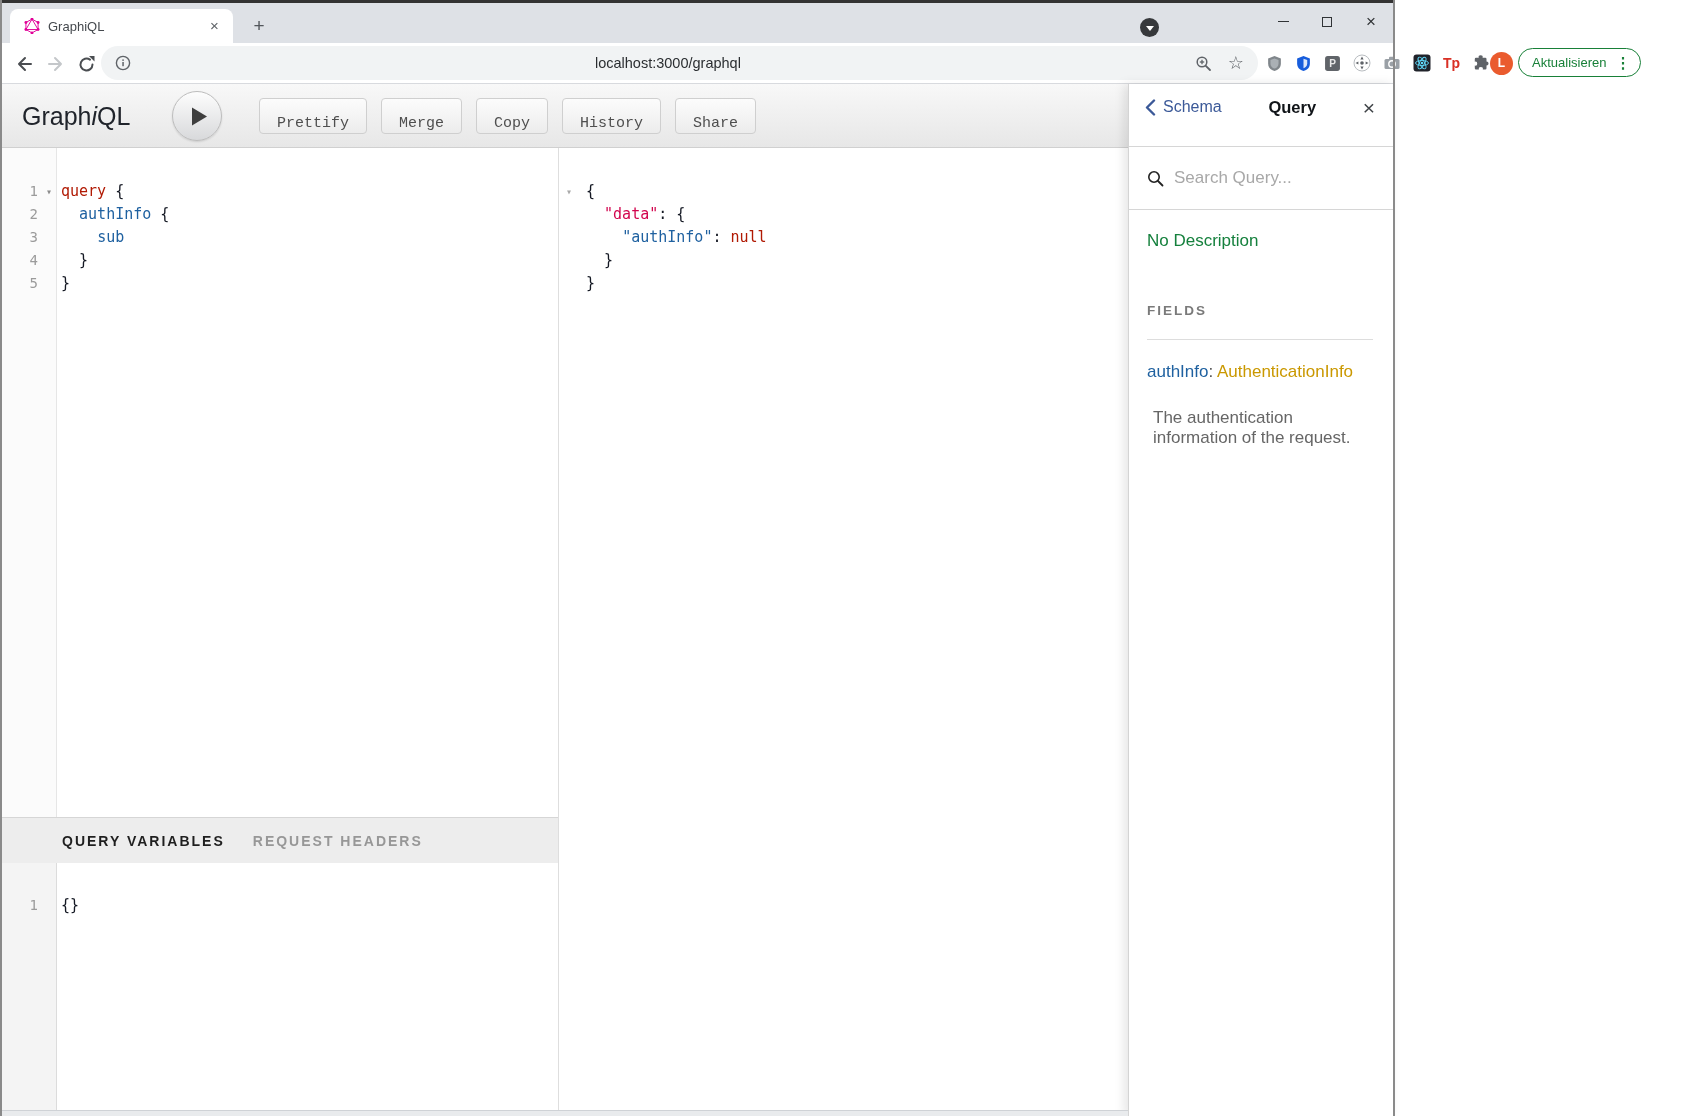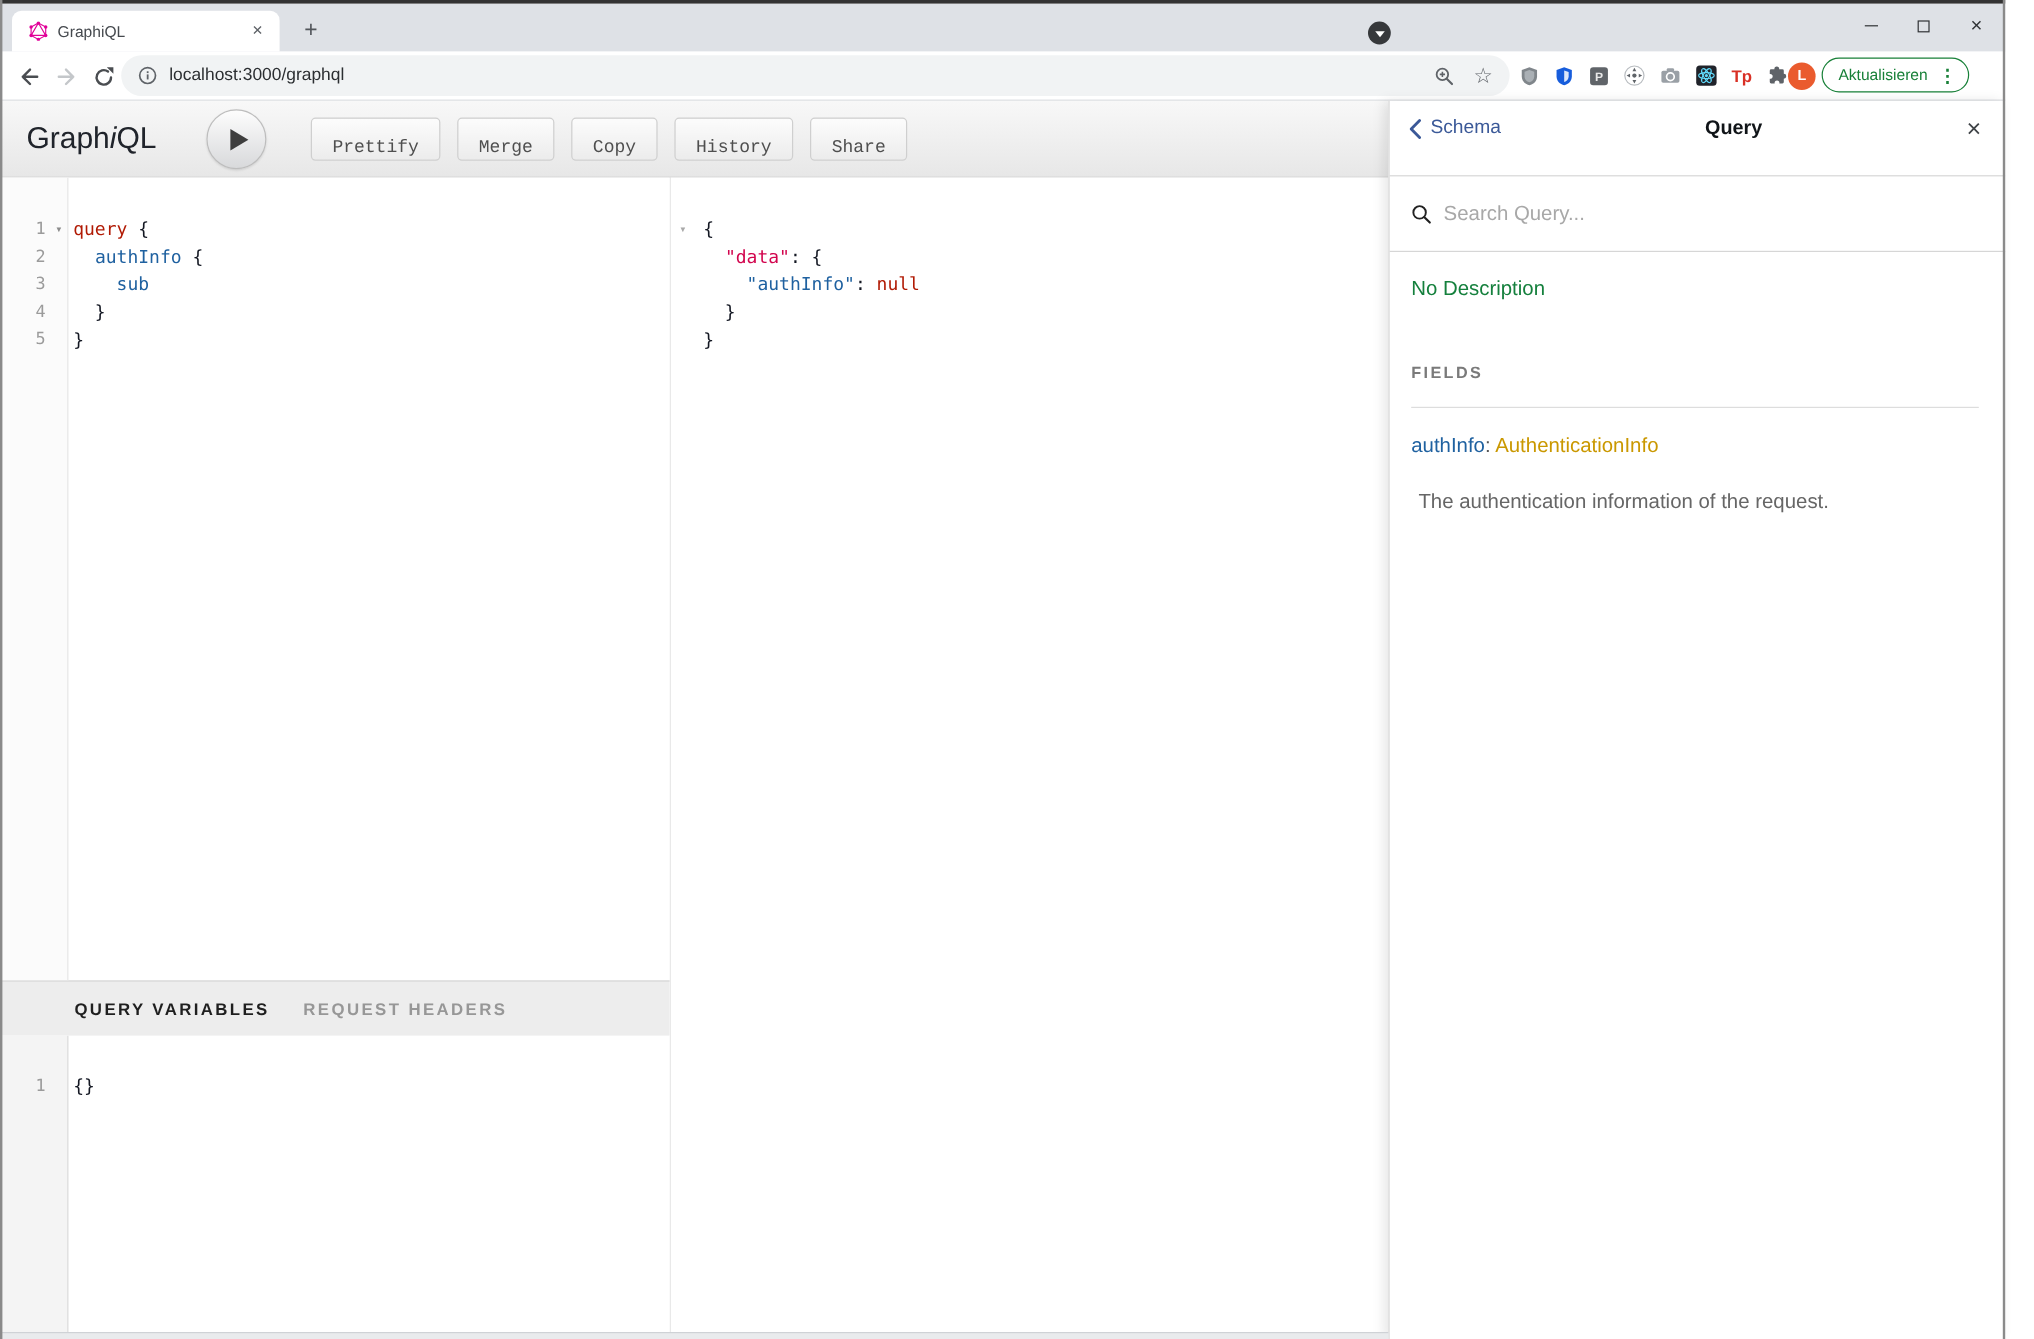--- a/index.html
+++ b/index.html
@@ -1,18 +1,18 @@
 <!DOCTYPE html>
 <html><head>
 <meta charset="utf-8">
 <style>
   * { margin:0; padding:0; box-sizing:border-box; }
   html,body { width:1695px; height:1116px; overflow:hidden; background:#fff;
               font-family:"Liberation Sans", sans-serif; }
-  .window { position:relative; width:1671px; height:1116px; background:#fff; }
+  .window { position:relative; width:1395px; height:1116px; background:#fff; }
 
   
   .frame-top { position:absolute; top:0; left:0; right:0; height:3px; background:#333; z-index:60; }
   .frame-side { position:absolute; top:0; bottom:0; width:2px; background:#8a8a8a; z-index:60; }
   .frame-left { left:0; } .frame-right { right:0; }
 
   
   .tabstrip { position:absolute; top:3px; left:0; right:0; height:40px; background:#dee1e6; }
   .tab { position:absolute; left:10px; top:6px; width:223px; height:34px; background:#fff;
          border-radius:8px 8px 0 0; display:flex; align-items:center; padding:0 10px 0 14px; }
@@ -30,21 +30,21 @@
   .glyph-min { display:block; width:11px; border-top:1.4px solid #303336; }
   .glyph-max { display:block; width:10px; height:10px; border:1.4px solid #303336; }
   .glyph-x { font-size:17px; line-height:1; color:#303336; }
 
   
   .addressbar { position:absolute; top:43px; left:0; right:0; height:41px; background:#fff;
                 border-bottom:1px solid #d8dade; }
   .nav-ico { position:absolute; top:9px; width:24px; height:24px; display:flex; align-items:center; justify-content:center; }
   .omnibox { position:absolute; left:101px; top:3px; width:1157px; height:34px; border-radius:17px;
              background:#f1f3f4; display:flex; align-items:center; }
-  .omni-url { font-size:14.5px; color:#2b2e31; margin-left:10px; flex:1; }
+  .omni-url { font-size:14.5px; color:#2b2e31; margin-left:10px; flex:1;text-align:center; }
   .omni-icons { display:flex; align-items:center; gap:16px; margin-right:14px; }
   .star { font-size:18px; color:#5f6368; line-height:1; }
   .ext-row { position:absolute; left:1266px; top:0; height:40px; display:flex; align-items:center; gap:12px; }
   .avatar { position:absolute; left:1490px; top:9px; width:23px; height:23px; border-radius:50%;
             background:#ea5b2e; color:#fff; font-size:12px; font-weight:bold; text-align:center; line-height:23px; }
   .chip { position:absolute; left:1518px; top:5px; height:29px; border:1.5px solid #188038; border-radius:15px;
           display:flex; align-items:center; padding:0 10px 0 13px; background:#fff; }
   .chip-label { color:#188038; font-size:13px; }
   .chip-kebab { color:#188038; font-size:15px; font-weight:bold; margin-left:9px; }
 

